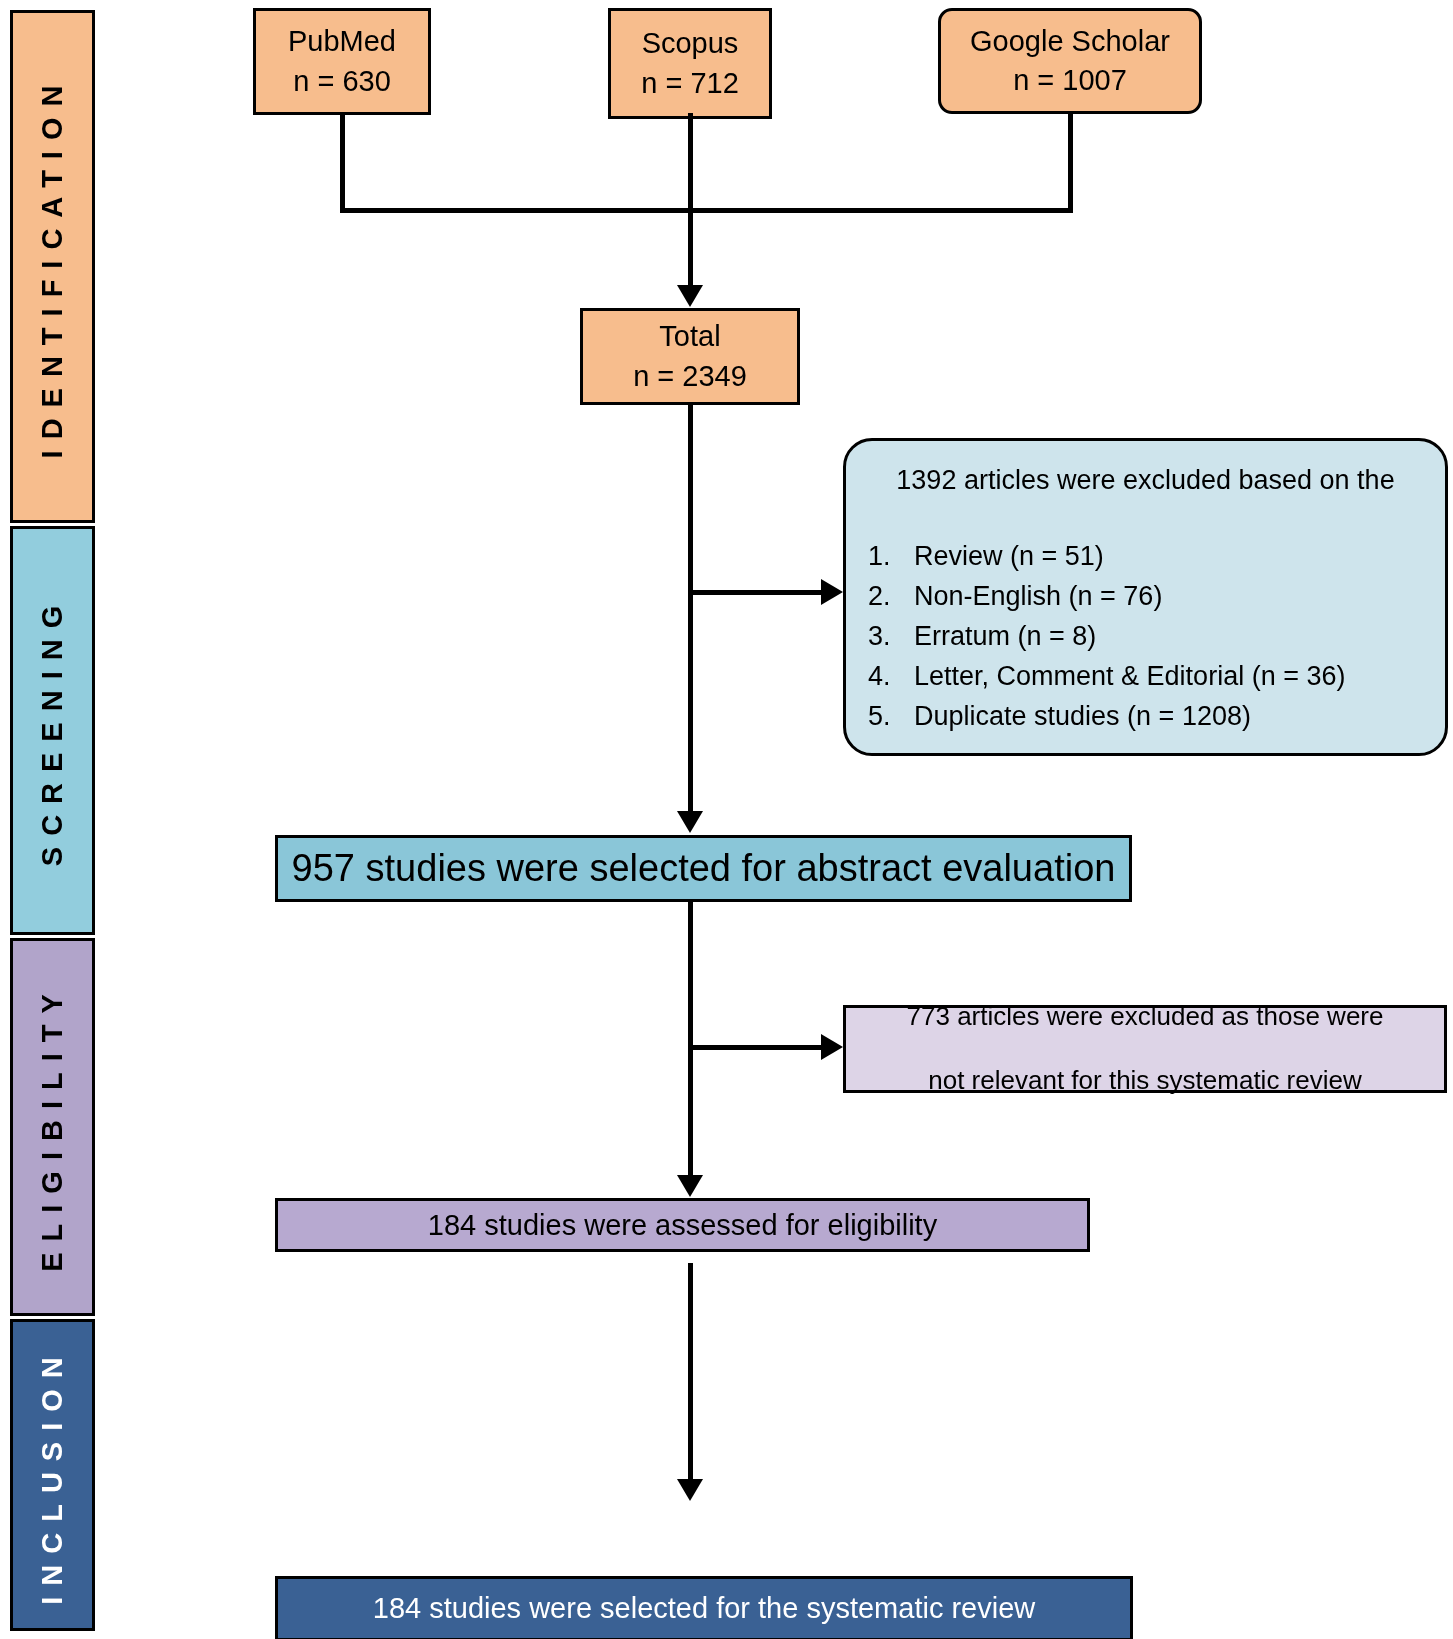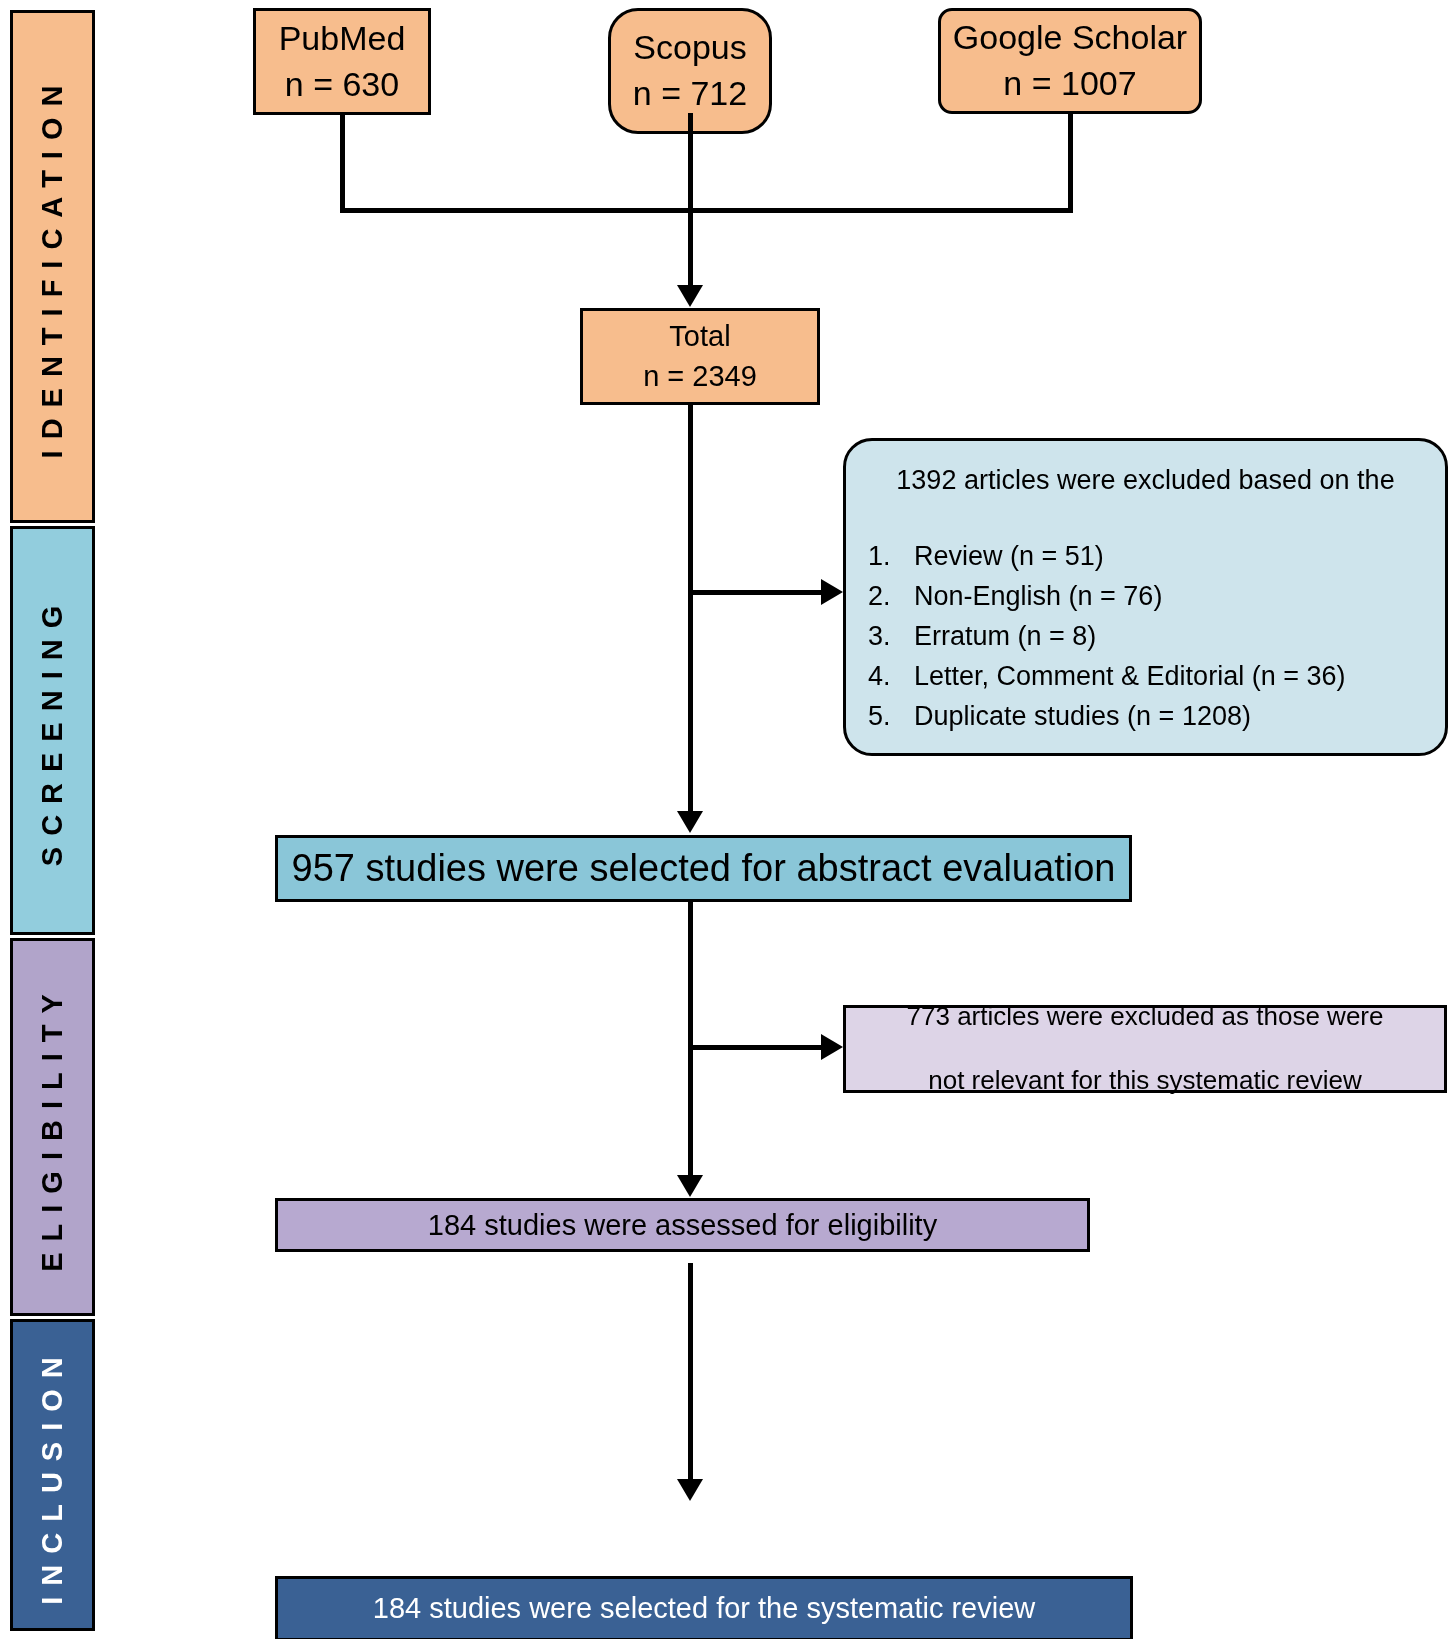--- a/index.html
+++ b/index.html
@@ -10,24 +10,24 @@
     font-family:"Liberation Sans", sans-serif;
     overflow:hidden;
   }
   .box{
     position:absolute;box-sizing:border-box;
     border:3px solid #000;
     display:flex;flex-direction:column;
     align-items:center;justify-content:center;
     text-align:center;color:#000;
   }
-  .src{background:#F7BD8D;font-size:34px;line-height:1.35;}
-  #total-box{left:580px;top:308px;width:240px;height:97px;background:#F7BD8D;font-size:29px;line-height:1.35;}
+  .src{background:#F7BD8D;font-size:29px;line-height:1.35;}
+  #total-box{left:580px;top:308px;width:220px;height:97px;background:#F7BD8D;font-size:29px;line-height:1.35;}
   #pubmed-box{left:253px;top:8px;width:178px;height:107px;}
-  #scopus-box{left:608px;top:8px;width:164px;height:126px;border-radius:30px;}
+  #scopus-box{left:608px;top:8px;width:164px;height:111px;}
   #gscholar-box{left:938px;top:8px;width:264px;height:106px;border-radius:14px;}
 
   #excl1-box{
     left:843px;top:438px;width:605px;height:318px;
     background:#CEE4EC;font-size:27px;
     align-items:stretch;justify-content:flex-start;
     padding:16px 18px;text-align:left;border-radius:29px;
   }
   .excl-head{text-align:center;line-height:1.42;margin-top:4px;}
   .excl-list{margin-top:38px;line-height:1.48;}

